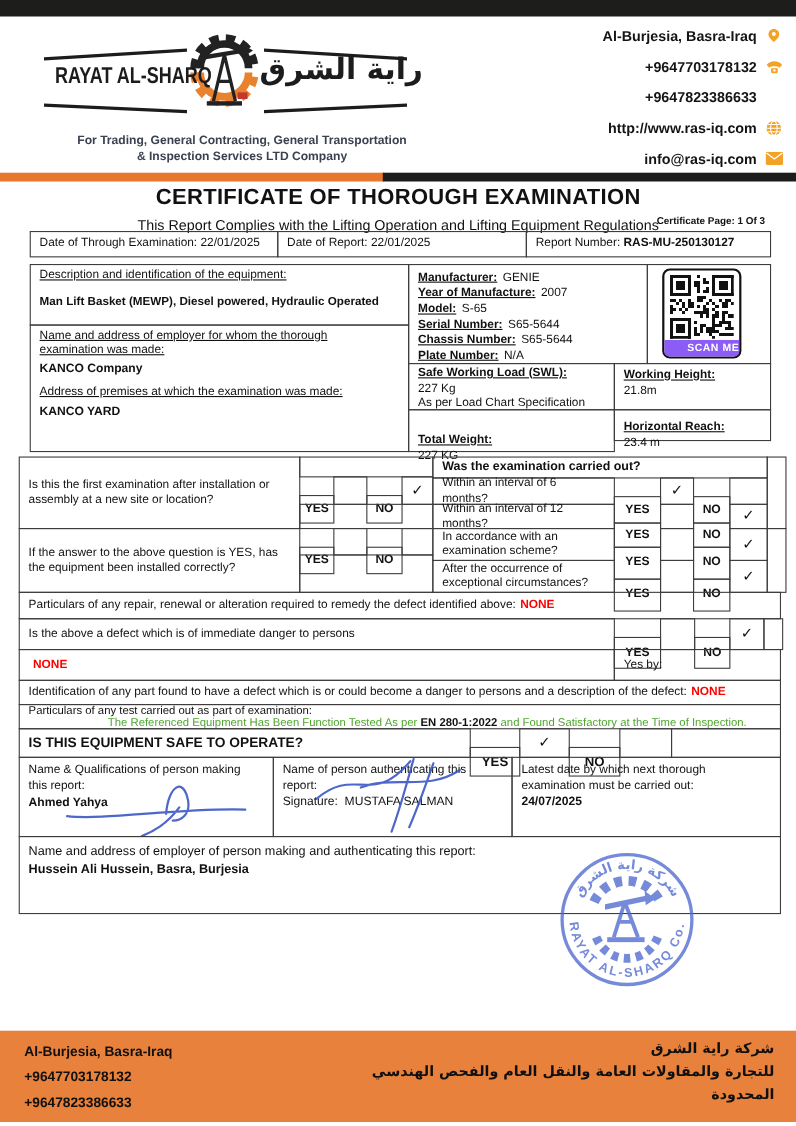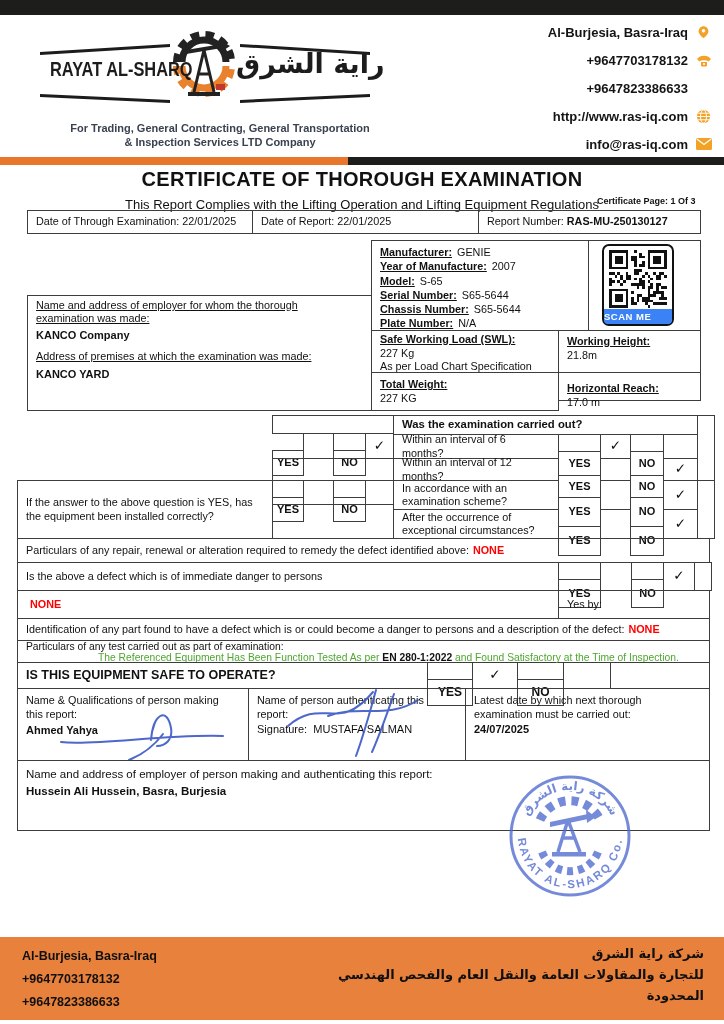--- a/index.html
+++ b/index.html
@@ -27,22 +27,22 @@
   .subtitle{left:0;top:197px;width:724px;text-align:center;font-size:13px;}
   .pagenote{left:597px;top:196px;font-size:9px;font-weight:700;}
   .tagline{left:40px;top:122px;width:360px;text-align:center;font-size:11px;font-weight:700;
            color:#3a4150;line-height:13.5px;}
   .latin-name{left:50px;top:57px;font-size:21px;font-weight:700;color:#1c1c1c;
               transform:scaleX(.78);transform-origin:left center;white-space:nowrap;}
   .arabic{font-family:"DejaVu Sans",sans-serif;text-align:right;}
   .arabic-name{left:236px;top:48px;font-size:27px;font-weight:700;color:#1c1c1c;direction:rtl;}
   .qr-frame{left:602px;top:244px;width:72px;height:82px;border:2px solid #111;border-radius:7px;
             background:#fff;box-sizing:border-box;}
-  .qr-label{position:absolute;left:0;bottom:0;width:100%;height:15px;background:#3b82f6;color:#fff;
-            font-size:9.5px;font-weight:700;text-align:left;line-height:15px;letter-spacing:.5px;
+  .qr-label{position:absolute;left:0;bottom:0;width:100%;height:15px;background:#8b5cf6;color:#fff;
+            font-size:9.5px;font-weight:700;text-align:right;line-height:15px;letter-spacing:.5px;
             border-radius:0 0 4px 4px;}
   .sig{position:absolute;z-index:4;pointer-events:none;}
   .footer{left:0;top:937px;width:724px;height:83px;background:#E8813B;}
   .f-left{position:absolute;left:22px;top:8px;font-size:12.5px;font-weight:700;line-height:23px;color:#101010;}
   .f-right{position:absolute;right:20px;top:6px;text-align:right;direction:rtl;font-size:13px;
            font-weight:700;line-height:21px;color:#101010;font-family:"DejaVu Sans",sans-serif;}
   .safeq{font-weight:700;font-size:12.5px;}
 </style>
 </head>
 <body>
@@ -129,20 +129,24 @@
   <div class="c" style="left:27px;top:210px;width:226px;height:24px">
     <span>Date of Through Examination:</span>&nbsp;<span>22/01/2025</span>
   </div>
   <div class="c" style="left:252px;top:210px;width:227px;height:24px">
     <span>Date of Report:</span>&nbsp;<span>22/01/2025</span>
   </div>
   <div class="c" style="left:478px;top:210px;width:223px;height:24px">
     <span>Report Number:</span>&nbsp;<span class="b">RAS-MU-250130127</span>
   </div>
 
+  <div class="c blk" style="left:27px;top:240px;width:345px;height:56px">
+    <div class="u">Description and identification of the equipment:</div>
+    <div class="b" style="margin-top:11px;font-size:10.6px;white-space:nowrap">Man Lift Basket (MEWP), Diesel powered, Hydraulic Operated</div>
+  </div>
   <div class="c blk" style="left:27px;top:295px;width:345px;height:116px">
     <div class="u" style="max-width:315px">Name and address of employer for whom the thorough examination was made:</div>
     <div class="b" style="margin-top:4px;font-size:11px">KANCO Company</div>
     <div class="u" style="margin-top:7px">Address of premises at which the examination was made:</div>
     <div class="b" style="margin-top:5px;font-size:11px">KANCO YARD</div>
   </div>
   <div class="c blk" style="left:371px;top:240px;width:218px;height:91px;padding-top:4px">
     <div class="line"><span class="lbl">Manufacturer:</span><span>GENIE</span></div>
     <div class="line"><span class="lbl">Year of Manufacture:</span><span>2007</span></div>
     <div class="line"><span class="lbl">Model:</span><span>S-65</span></div>
@@ -278,29 +282,32 @@
   </div>
   <div class="c blk" style="left:371px;top:330px;width:188px;height:43px;padding-top:2px">
     <div class="u b" style="line-height:13.5px">Safe Working Load (SWL):</div>
     <div style="line-height:13.5px">227 Kg</div>
     <div style="line-height:13.5px">As per Load Chart Specification</div>
   </div>
   <div class="c blk" style="left:558px;top:330px;width:143px;height:43px;padding-top:3px">
     <div class="u b" style="line-height:14px">Working Height:</div>
     <div style="line-height:14px">21.8m</div>
   </div>
-  <div class="c blk" style="left:371px;top:372px;width:188px;height:39px;padding-top:4px">
+  <div class="c blk" style="left:371px;top:372px;width:188px;height:39px;padding-top:20px">
     <div class="u b" style="line-height:14px">Total Weight:</div>
     <div style="line-height:14px">227 KG</div>
   </div>
   <div class="c blk" style="left:558px;top:372px;width:143px;height:29px;padding-top:8px">
     <div class="u b" style="line-height:14px">Horizontal Reach:</div>
-    <div style="line-height:14px">17.0 m</div>
-  </div>
-
+    <div style="line-height:14px">23.4 m</div>
+  </div>
+
+  <div class="c" style="left:17px;top:415px;width:256px;height:66px">
+    <span>Is this the first examination after installation or assembly at a new site or location?</span>
+  </div>
   <div class="c" style="left:272px;top:415px;width:122px;height:19px"></div>
   <div class="c ctr" style="left:272px;top:433px;width:32px;height:26px">YES</div>
   <div class="c chkc" style="left:303px;top:433px;width:31px;height:26px"></div>
   <div class="c ctr" style="left:333px;top:433px;width:33px;height:26px">NO</div>
   <div class="c chkc" style="left:365px;top:433px;width:29px;height:26px">✓</div>
   <div class="c" style="left:272px;top:458px;width:122px;height:23px"></div>
   <div class="c b" style="left:393px;top:415px;width:305px;height:20px;font-size:11.3px">Was the examination carried out?</div>
   <div class="c" style="left:393px;top:434px;width:166px;height:25px">Within an interval of 6 months?</div>
   <div class="c ctr" style="left:558px;top:434px;width:43px;height:25px">YES</div>
   <div class="c chkc" style="left:600px;top:434px;width:31px;height:25px">✓</div>

